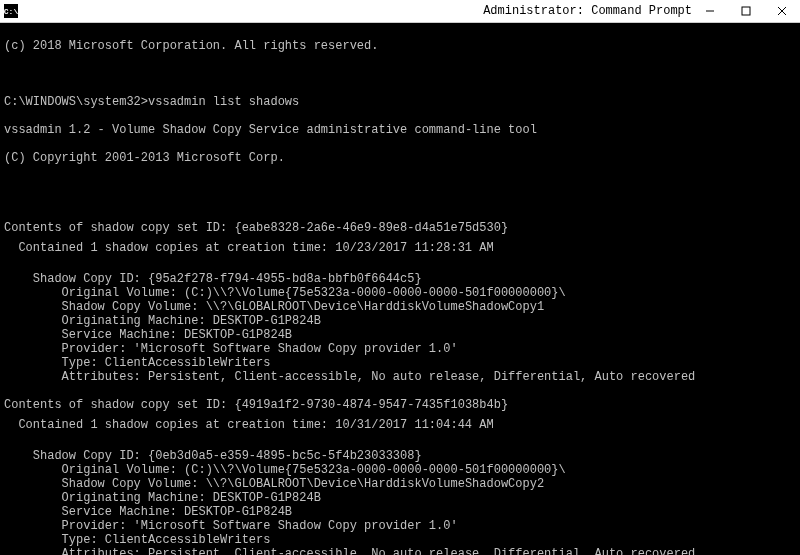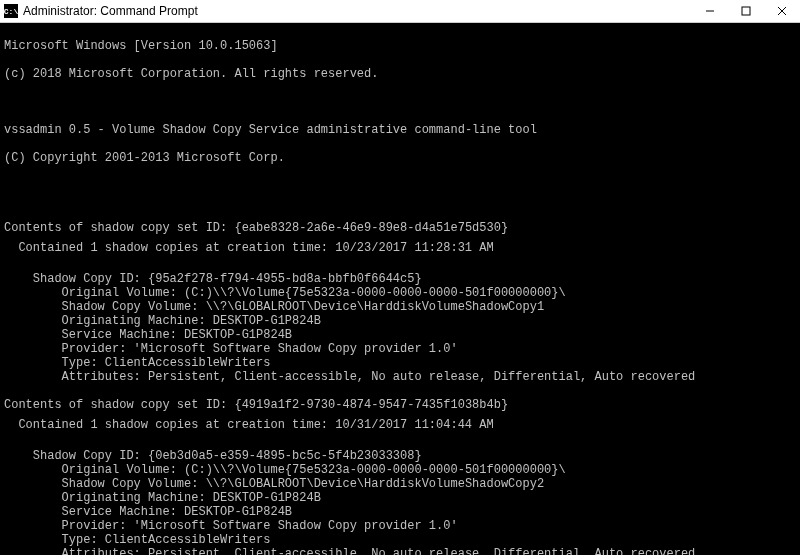--- a/index.html
+++ b/index.html
@@ -24,24 +24,25 @@
       background: #000;
       margin-right: 5px;
       display: inline-flex;
       align-items: center;
       justify-content: center;
       color: #fff;
       font-size: 8px;
       font-weight: bold;
     }
     .titlebar-text {
-      font-family: Liberation Sans, sans-serif;
+      font-family: Liberation Mono, monospace;
       font-size: 12px;
       color: #000;
       flex: 1;
+      text-align: right;
     }
     .caption-buttons {
       display: flex;
       height: 100%;
     }
     .caption-btn {
       width: 36px;
       height: 100%;
       display: flex;
       align-items: center;
@@ -85,21 +86,21 @@
     <div class="caption-btn">
       <svg width="10" height="10" viewBox="0 0 10 10">
           <line x1="1" y1="1" x2="9" y2="9" stroke="#000" stroke-width="1"></line>
           <line x1="9" y1="1" x2="1" y2="9" stroke="#000" stroke-width="1"></line>
         </svg>
     </div>
   </div>
 </div>
 
 <div class="terminal">
-<div>Microsoft Windows [Version 10.0.15063]</div>
 <div>(c) 2018 Microsoft Corporation. All rights reserved.</div>
 <div>&nbsp;</div>
-<div>vssadmin 0.5 - Volume Shadow Copy Service administrative command-line tool</div>
+<div><span>C:\WINDOWS\system32&gt;</span><span>vssadmin list shadows</span></div>
+<div>vssadmin 1.2 - Volume Shadow Copy Service administrative command-line tool</div>
 <div>(C) Copyright 2001-2013 Microsoft Corp.</div>
 <div>&nbsp;</div>
 
 <div id="sets-container"><div><div>Contents of shadow copy set ID: {eabe8328-2a6e-46e9-89e8-d4a51e75d530}</div><div class="indent1">Contained 1 shadow copies at creation time: 10/23/2017 11:28:31 AM</div><div class="indent2">Shadow Copy ID: {95a2f278-f794-4955-bd8a-bbfb0f6644c5}</div><div class="indent3">Original Volume: (C:)\\?\Volume{75e5323a-0000-0000-0000-501f00000000}\</div><div class="indent3">Shadow Copy Volume: \\?\GLOBALROOT\Device\HarddiskVolumeShadowCopy1</div><div class="indent3">Originating Machine: DESKTOP-G1P824B</div><div class="indent3">Service Machine: DESKTOP-G1P824B</div><div class="indent3">Provider: 'Microsoft Software Shadow Copy provider 1.0'</div><div class="indent3">Type: ClientAccessibleWriters</div><div class="indent3">Attributes: Persistent, Client-accessible, No auto release, Differential, Auto recovered</div><div>&nbsp;</div></div><div><div>Contents of shadow copy set ID: {4919a1f2-9730-4874-9547-7435f1038b4b}</div><div class="indent1">Contained 1 shadow copies at creation time: 10/31/2017 11:04:44 AM</div><div class="indent2">Shadow Copy ID: {0eb3d0a5-e359-4895-bc5c-5f4b23033308}</div><div class="indent3">Original Volume: (C:)\\?\Volume{75e5323a-0000-0000-0000-501f00000000}\</div><div class="indent3">Shadow Copy Volume: \\?\GLOBALROOT\Device\HarddiskVolumeShadowCopy2</div><div class="indent3">Originating Machine: DESKTOP-G1P824B</div><div class="indent3">Service Machine: DESKTOP-G1P824B</div><div class="indent3">Provider: 'Microsoft Software Shadow Copy provider 1.0'</div><div class="indent3">Type: ClientAccessibleWriters</div><div class="indent3">Attributes: Persistent, Client-accessible, No auto release, Differential, Auto recovered</div><div>&nbsp;</div></div></div>
 </div>
 
 </body></html>

